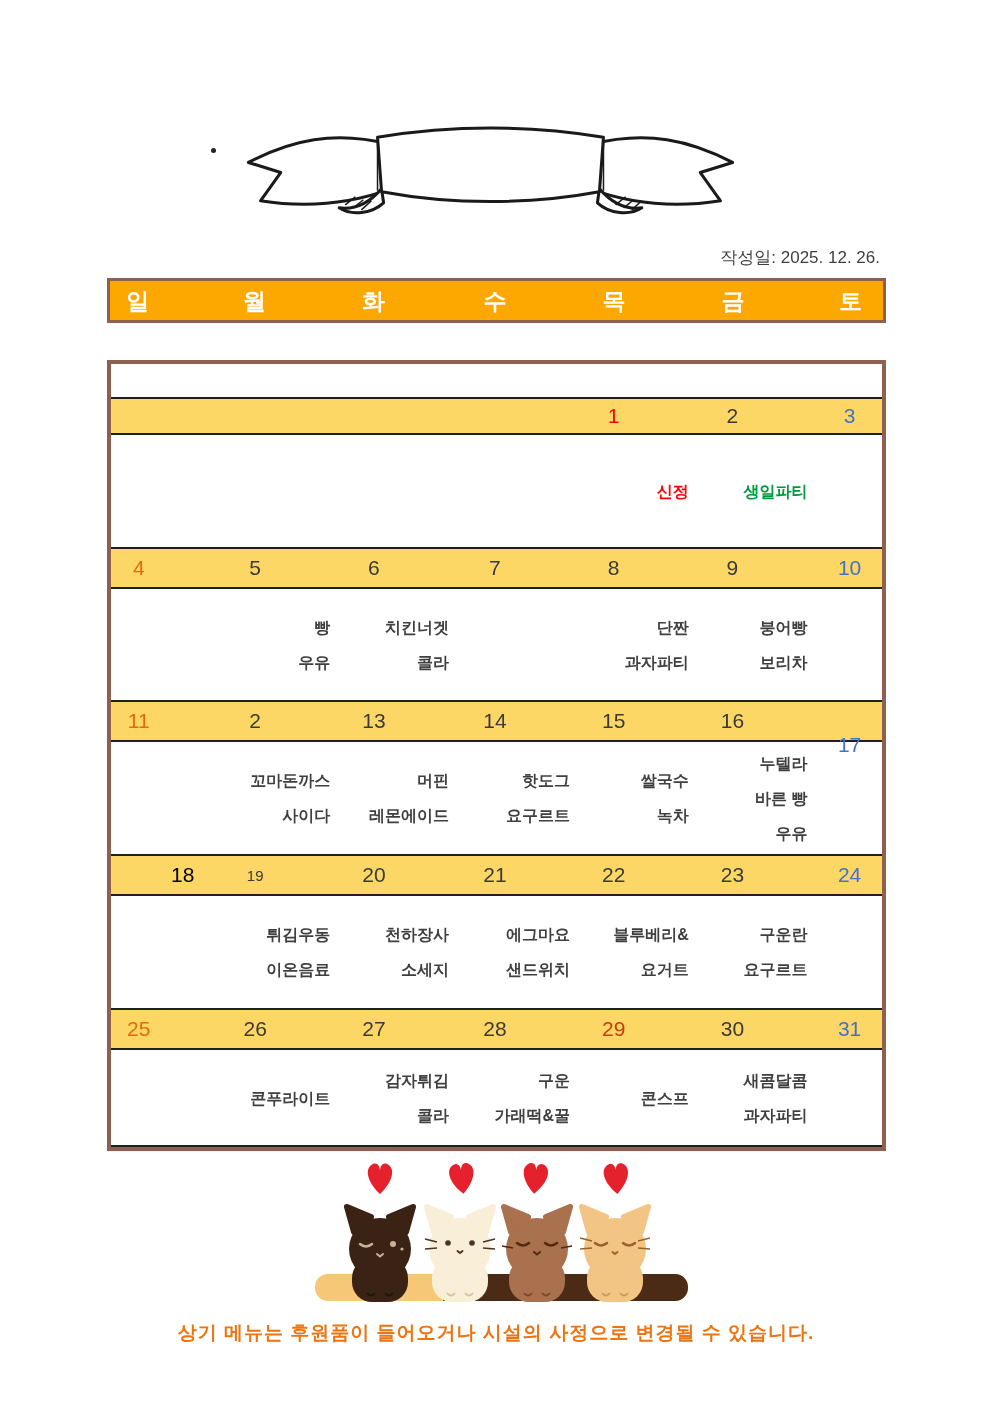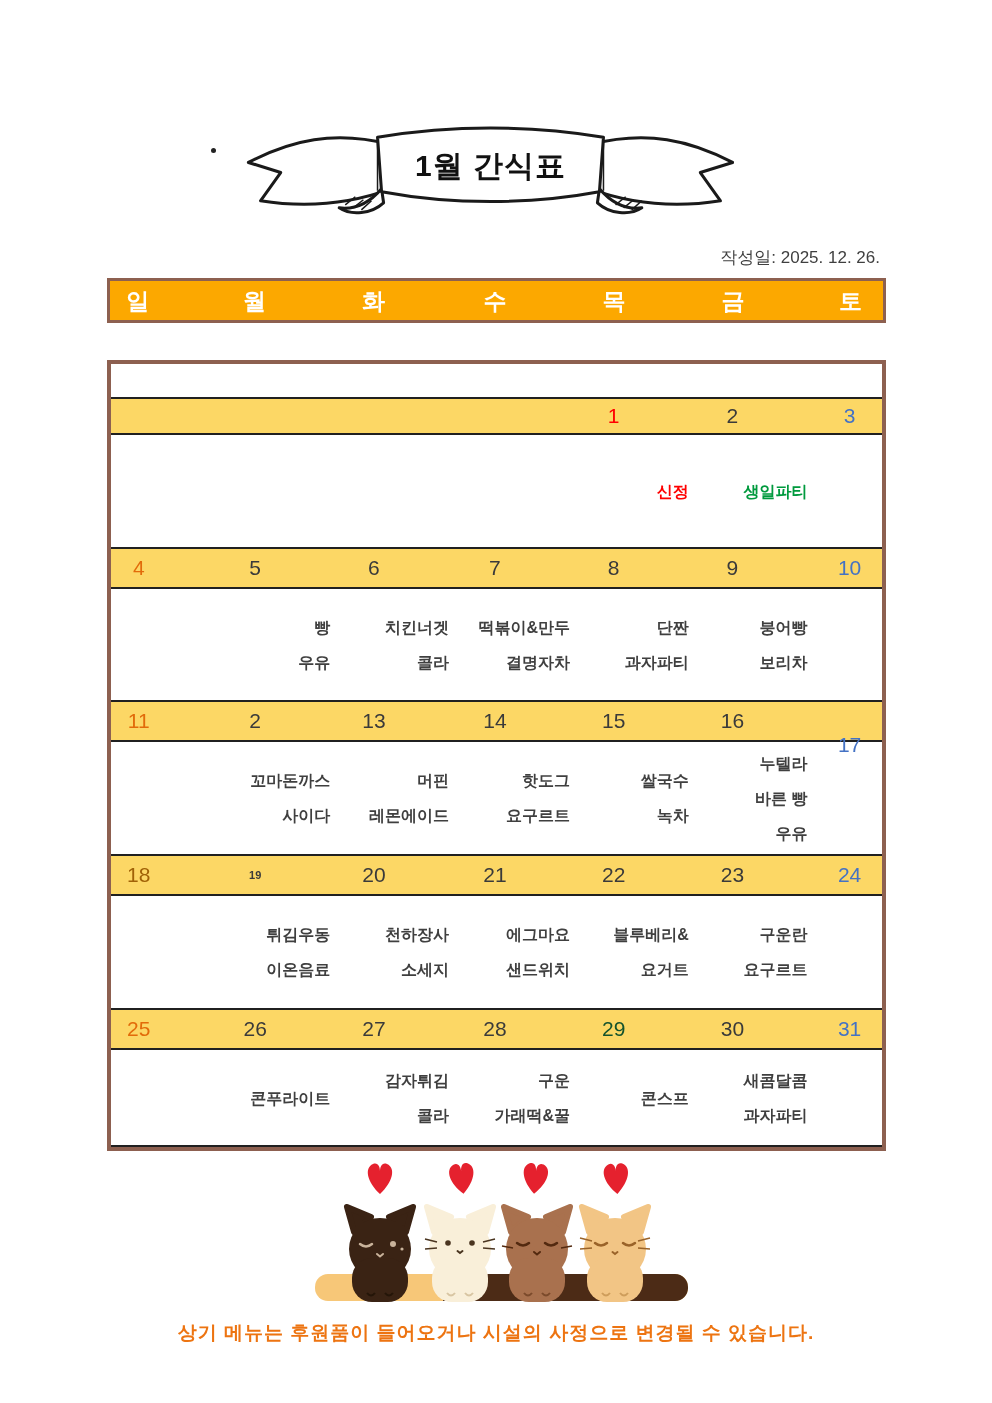--- a/index.html
+++ b/index.html
@@ -26,21 +26,21 @@
 
   
   .cal{position:absolute;left:107px;top:360px;width:779px;height:791px;box-sizing:border-box;
        background:#ffffff;border:4px solid #8D6050;overflow:hidden;}
   .spacer-row{height:33px;}
   .date-row{position:relative;box-sizing:border-box;background:#FCD765;
             border-top:2px solid #202020;border-bottom:2px solid #202020;height:42px;}
   .date-row.first{height:38px;}
   .date-row .date-cell{position:absolute;top:50%;transform:translate(-50%,-50%);
                        font-size:21px;color:#3a3a3a;white-space:nowrap;}
-  .date-row .date-cell.sm{font-size:11px;font-weight:bold;}
+  .date-row .date-cell.sm{font-size:15px;}
   .menu-row{position:relative;height:112px;}
   .menu-row.h111{height:111px;}
   .menu-row.h95{height:95px;border-bottom:2px solid #202020;}
   .menu-cell{position:absolute;top:50%;transform:translate(-50%,-50%);width:150px;
              text-align:right;font-size:16px;font-weight:bold;color:#3F3F3F;line-height:35px;}
   .menu-cell span{display:block;white-space:nowrap;}
 
   
   .c0{left:3.6%;} .c1{left:18.7%;} .c2{left:34.1%;} .c3{left:49.8%;}
   .c4{left:65.2%;} .c5{left:80.6%;} .c6{left:95.8%;}
@@ -66,21 +66,20 @@
         <path d="M152,76 C140,90 126,97 110,95 C122,103 142,101 154,90 Z"></path>
         <path d="M368,76 C380,90 394,97 410,95 C398,103 378,101 366,90 Z"></path>
         <path d="M148,25 C222,13 298,13 372,25 L368,79 C298,92 222,92 152,79 Z"></path>
       </g>
       <g stroke="#1a1a1a" stroke-width="1.5">
         <path d="M116,92 l10,-8 M124,95 l10,-8 M132,97 l10,-9"></path>
         <path d="M394,84 l-10,8 M402,87 l-10,8 M410,88 l-10,9"></path>
         <path d="M148,30 l0,48 M372,30 l0,48"></path>
       </g>
     </svg>
-    <div class="banner-title">1월 간식표</div>
   </div>
 
   <div class="created">작성일: 2025. 12. 26.</div>
 
   <div class="weekday-header">
     <span class="col c0">일</span>
     <span class="col c1">월</span>
     <span class="col c2">화</span>
     <span class="col c3">수</span>
     <span class="col c4">목</span>
@@ -120,24 +119,20 @@
     </div>
     <div class="menu-row h111">
       <div class="menu-cell c1">
         <span>빵</span>
           <span>우유</span>
       </div>
       <div class="menu-cell c2">
         <span>치킨너겟</span>
           <span>콜라</span>
       </div>
-      <div class="menu-cell c3">
-        <span>떡볶이&amp;만두</span>
-          <span>결명자차</span>
-      </div>
       <div class="menu-cell c4">
         <span>단짠</span>
           <span>과자파티</span>
       </div>
       <div class="menu-cell c5">
         <span>붕어빵</span>
           <span>보리차</span>
       </div>
     </div>
 
@@ -168,21 +163,21 @@
           <span>녹차</span>
       </div>
       <div class="menu-cell c5">
         <span>누텔라</span>
           <span>바른 빵</span>
           <span>우유</span>
       </div>
     </div>
 
     <div class="date-row">
-      <span class="date-cell c0" style="color: #a16207;">18</span>
+      <span class="date-cell c0" style="color: #000000; margin-left: 44px;">18</span>
       <span class="date-cell c1 sm" style="color: rgb(58, 58, 58);">19</span>
       <span class="date-cell c2" style="color: rgb(58, 58, 58);">20</span>
       <span class="date-cell c3" style="color: rgb(58, 58, 58);">21</span>
       <span class="date-cell c4" style="color: rgb(58, 58, 58);">22</span>
       <span class="date-cell c5" style="color: rgb(58, 58, 58);">23</span>
       <span class="date-cell c6" style="color: rgb(68, 114, 196);">24</span>
     </div>
     <div class="menu-row">
       <div class="menu-cell c1">
         <span>튀김우동</span>
@@ -204,21 +199,21 @@
         <span>구운란</span>
           <span>요구르트</span>
       </div>
     </div>
 
     <div class="date-row">
       <span class="date-cell c0" style="color: rgb(226, 107, 10);">25</span>
       <span class="date-cell c1" style="color: rgb(58, 58, 58);">26</span>
       <span class="date-cell c2" style="color: rgb(58, 58, 58);">27</span>
       <span class="date-cell c3" style="color: rgb(58, 58, 58);">28</span>
-      <span class="date-cell c4" style="color: #14532d;">29</span>
+      <span class="date-cell c4" style="color: #c2410c;">29</span>
       <span class="date-cell c5" style="color: rgb(58, 58, 58);">30</span>
       <span class="date-cell c6" style="color: rgb(68, 114, 196);">31</span>
     </div>
     <div class="menu-row h95">
       <div class="menu-cell c1">
         <span>콘푸라이트</span>
       </div>
       <div class="menu-cell c2">
         <span>감자튀김</span>
           <span>콜라</span>

